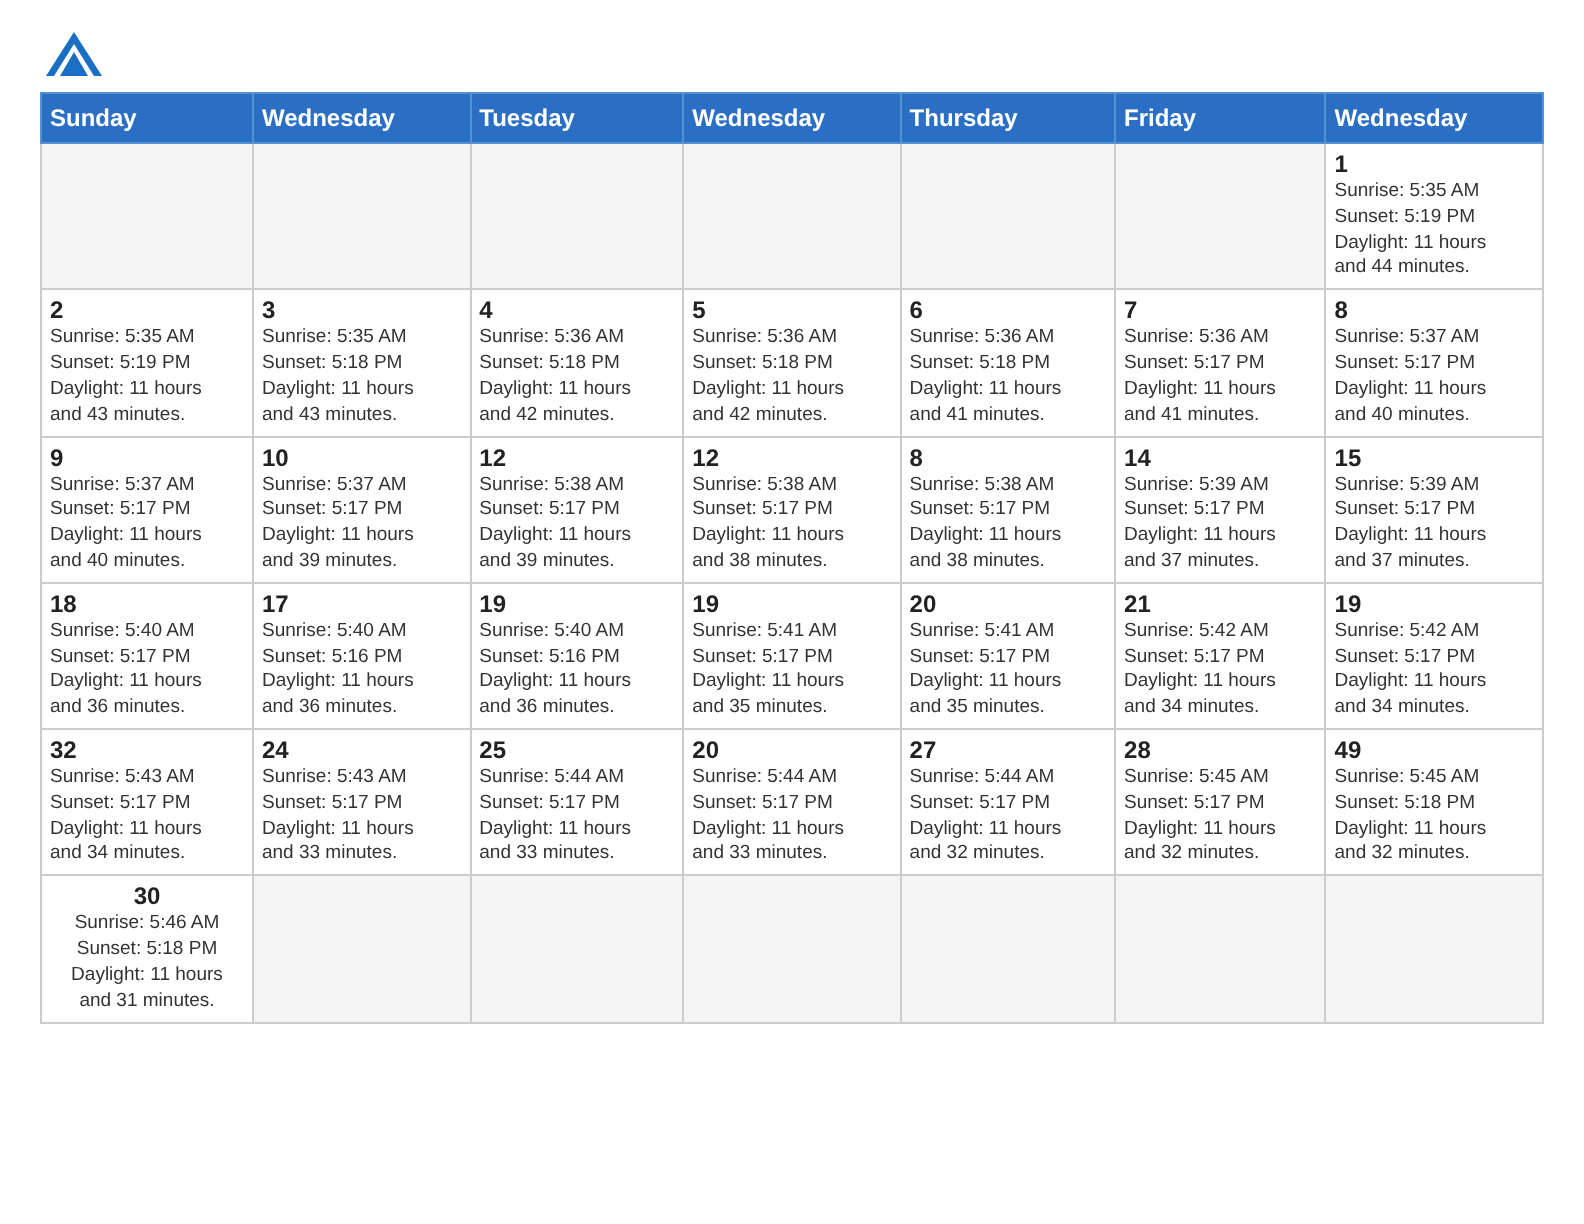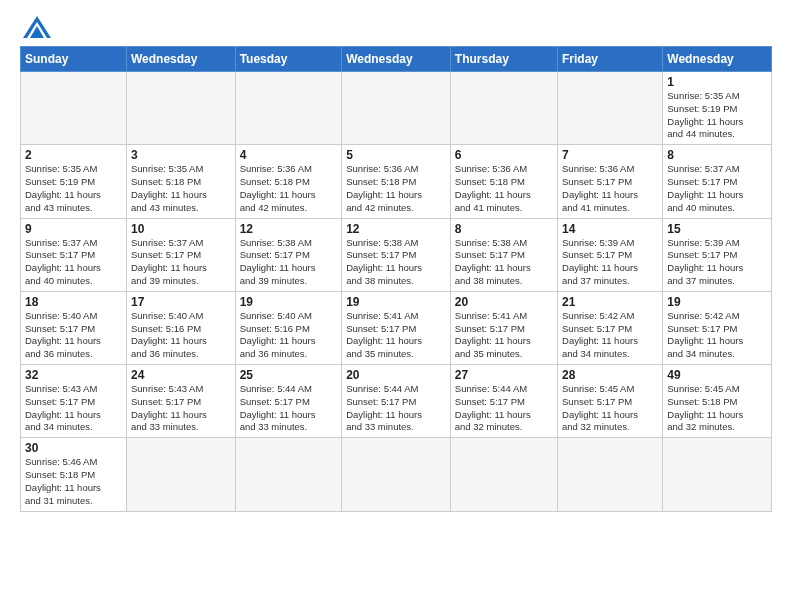--- a/index.html
+++ b/index.html
@@ -92,20 +92,21 @@
       color: #222;
       margin-bottom: 1px;
     }
     .day-info {
       font-size: 9.5px;
       color: #333;
       line-height: 1.35;
     }
     .last-row td {
       min-height: 60px;
+      text-align: center;
     }
   </style>
 </head>
 <body>
 
 <div class="page">
   <div class="header">
     <div class="logo">
       <div class="logo-text">
         <span class="logo-general"></span>

